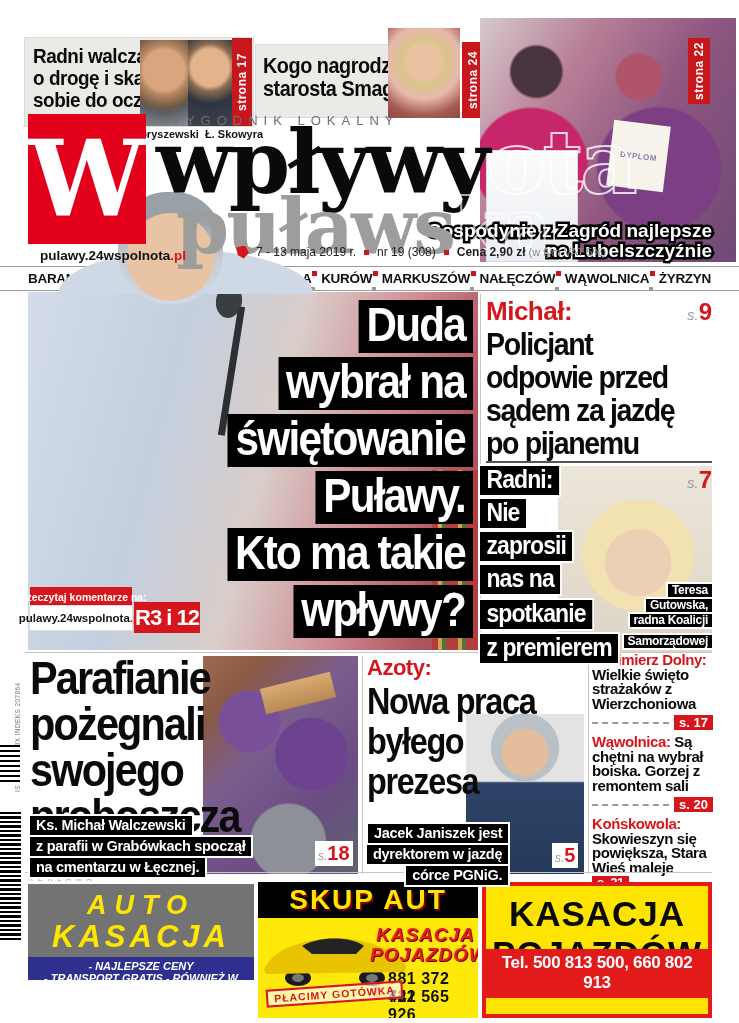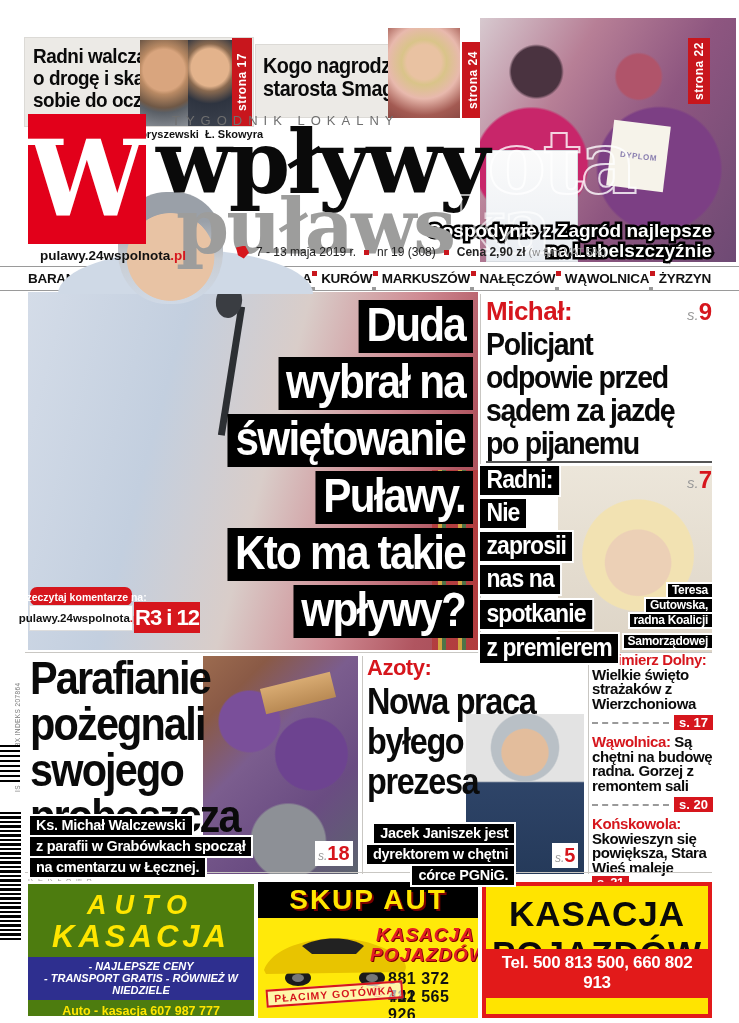--- a/index.html
+++ b/index.html
@@ -142,21 +142,21 @@
   <div class="hstack" style="right:266px;top:296px;width:430px;">
     <div><span class="bar">Duda</span></div>
     <div><span class="bar">wybrał na</span></div>
     <div><span class="bar">świętowanie</span></div>
     <div><span class="bar">Puławy.</span></div>
     <div><span class="bar">Kto ma takie</span></div>
     <div><span class="bar">wpływy?</span></div>
   </div>
 
   <div class="abs" style="left:30px;top:587px;width:102px;height:19px;background:#d6161d;color:#fff;font-size:10.5px;font-weight:700;
-              display:flex;align-items:center;justify-content:center;z-index:4;white-space:nowrap;border-radius:7px;">Przeczytaj komentarze na:</div>
+              display:flex;align-items:center;justify-content:center;z-index:4;white-space:nowrap;">Przeczytaj komentarze na:</div>
   <div class="abs" style="left:30px;top:606px;width:102px;height:24px;background:#fff;display:flex;align-items:center;justify-content:center;
               z-index:4;font-size:11.5px;font-weight:700;box-shadow:0 0 0 1px #ddd;white-space:nowrap;">
     <span style="color:#111;">pulawy.24wspolnota</span>
       <span style="color:#d6161d;">.pl</span>
   </div>
   <div class="abs" style="left:134px;top:602px;width:66px;height:31px;background:#d6161d;color:#fff;font-weight:700;font-size:22px;
               display:flex;align-items:center;justify-content:center;z-index:4;letter-spacing:-1px;">R3 i 12</div>
 
   <div class="vline" style="left:480px;top:294px;height:356px;"></div>
 
@@ -227,55 +227,55 @@
        radial-gradient(circle at 50% 21%,#b9c0c6 0 24%,transparent 25%),
        linear-gradient(#e3e3e3 0 42%,#2e4468 43%,#253a5a 100%);"></div>
   <div class="abs" style="left:367px;top:682px;font-size:36px;line-height:40px;font-weight:700;color:#0a0a0a;
               letter-spacing:-1.5px;transform:scaleX(.9);transform-origin:0 0;z-index:2;">
     <div>Nowa praca</div>
     <div>byłego</div>
     <div>prezesa</div>
   </div>
   <div class="abs" style="left:367px;top:824px;z-index:3;text-align:right;">
     <div><span class="capbar">Jacek Janiszek jest</span></div>
-    <div style="margin-top:2px;"><span class="capbar">dyrektorem w chętni</span></div>
+    <div style="margin-top:2px;"><span class="capbar">dyrektorem w jazdę</span></div>
     <div style="margin-top:2px;"><span class="capbar">córce PGNiG.</span></div>
   </div>
   <div class="pagebox" style="left:552px;top:843px;z-index:3;">
     <span class="pagemark"><span class="pfx" style="font-size:12px;">s.</span><span class="num" style="font-size:20px;">5</span></span>
   </div>
 
   <div class="vline" style="left:588px;top:656px;height:218px;"></div>
 
   <div class="abs" style="left:592px;top:653px;width:121px;">
     <div>
       <div class="kicker briefs" style="color:#d6161d;">Kazimierz Dolny:</div>
       <div class="briefs">Wielkie święto strażaków z Wierzchoniowa</div>
       <div style="display:flex;margin-top:4px;">
         <span class="dashed"></span>
         <span class="chip">s. 17</span>
       </div>
     </div>
     <div style="margin-top:5px;">
-      <div class="briefs"><span class="kicker" style="letter-spacing:-.4px;">Wąwolnica:</span><span> Są chętni na budowę radna. Gorzej z remontem sali</span></div>
+      <div class="briefs"><span class="kicker" style="letter-spacing:-.4px;">Wąwolnica:</span><span> Są chętni na wybrał boiska. Gorzej z remontem sali</span></div>
       <div style="display:flex;margin-top:4px;">
         <span class="dashed"></span>
         <span class="chip">s. 20</span>
       </div>
     </div>
     <div style="margin-top:5px;">
       <div class="kicker briefs" style="color:#d6161d;">Końskowola:</div>
       <div class="briefs"><span>Skowieszyn się powiększa, Stara Wieś maleje </span><span class="chip">s. 21</span></div>
     </div>
   </div>
 
   <div class="hline" style="left:25px;top:872px;width:687px;"></div>
   <div class="abs" style="left:28px;top:875px;font-size:7px;letter-spacing:5px;color:#9a9a9a;">REKLAMA</div>
 
-  <div class="abs" style="left:28px;top:884px;width:226px;height:132px;background:#4d7c0f;text-align:center;overflow:hidden;">
+  <div class="abs" style="left:28px;top:884px;width:226px;height:96px;background:#737373;text-align:center;overflow:hidden;">
     <div style="color:#ffe600;font-weight:700;font-style:italic;font-size:27px;line-height:30px;letter-spacing:8px;margin-top:6px;">AUTO</div>
     <div style="color:#ffe600;font-weight:700;font-style:italic;font-size:31px;line-height:33px;letter-spacing:4px;">KASACJA</div>
     <div style="background:#2e2f8f;margin-top:4px;padding:3px 0 4px;">
       <div style="color:#fff;font-weight:700;font-style:italic;font-size:11px;line-height:12px;">- NAJLEPSZE CENY</div>
       <div style="color:#fff;font-weight:700;font-style:italic;font-size:11px;line-height:12px;">- TRANSPORT GRATIS - RÓWNIEŻ W NIEDZIELE</div>
     </div>
     <div style="color:#ffe600;font-weight:700;font-size:12.5px;line-height:14px;margin-top:4px;">Auto - kasacja 607 987 777</div>
 
   </div>
 

